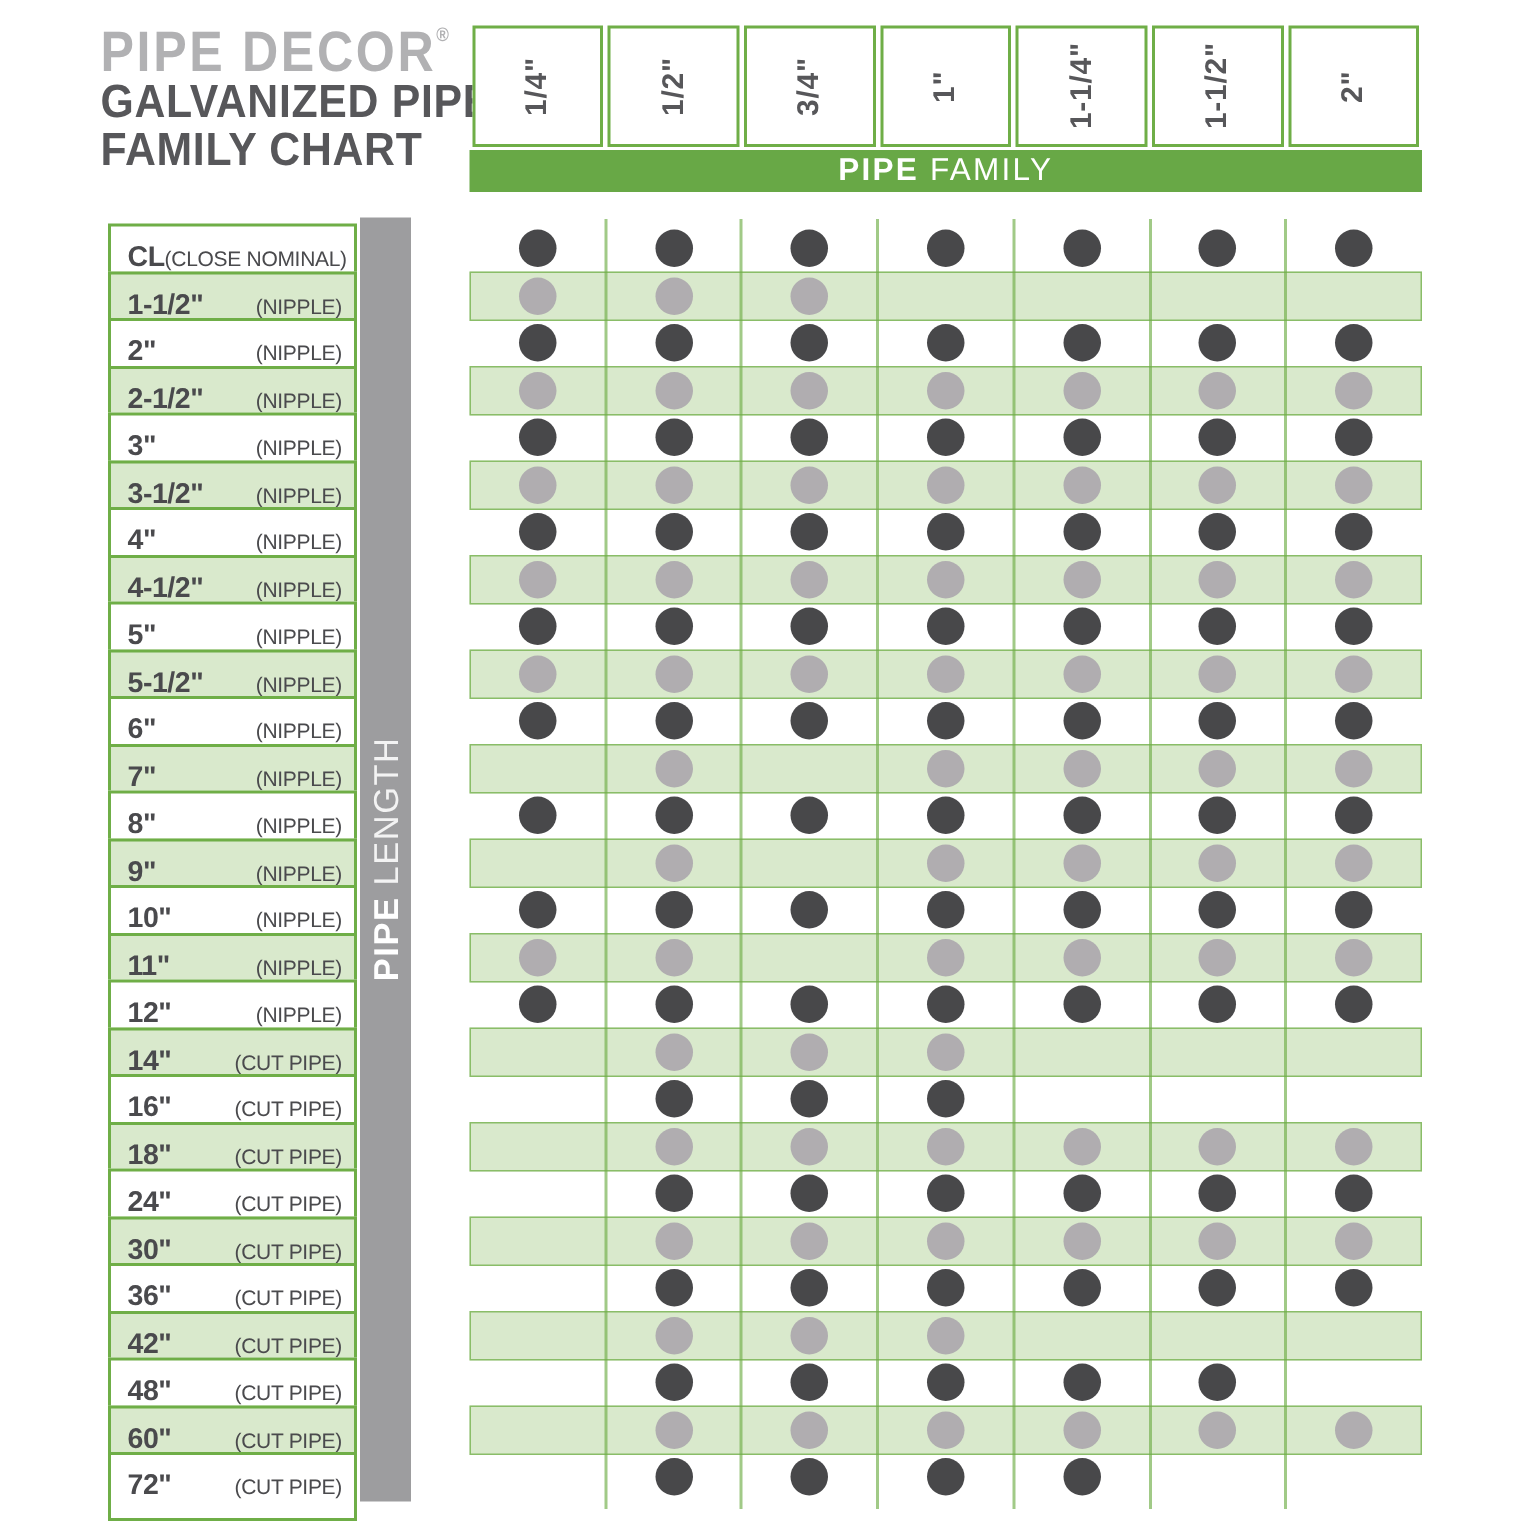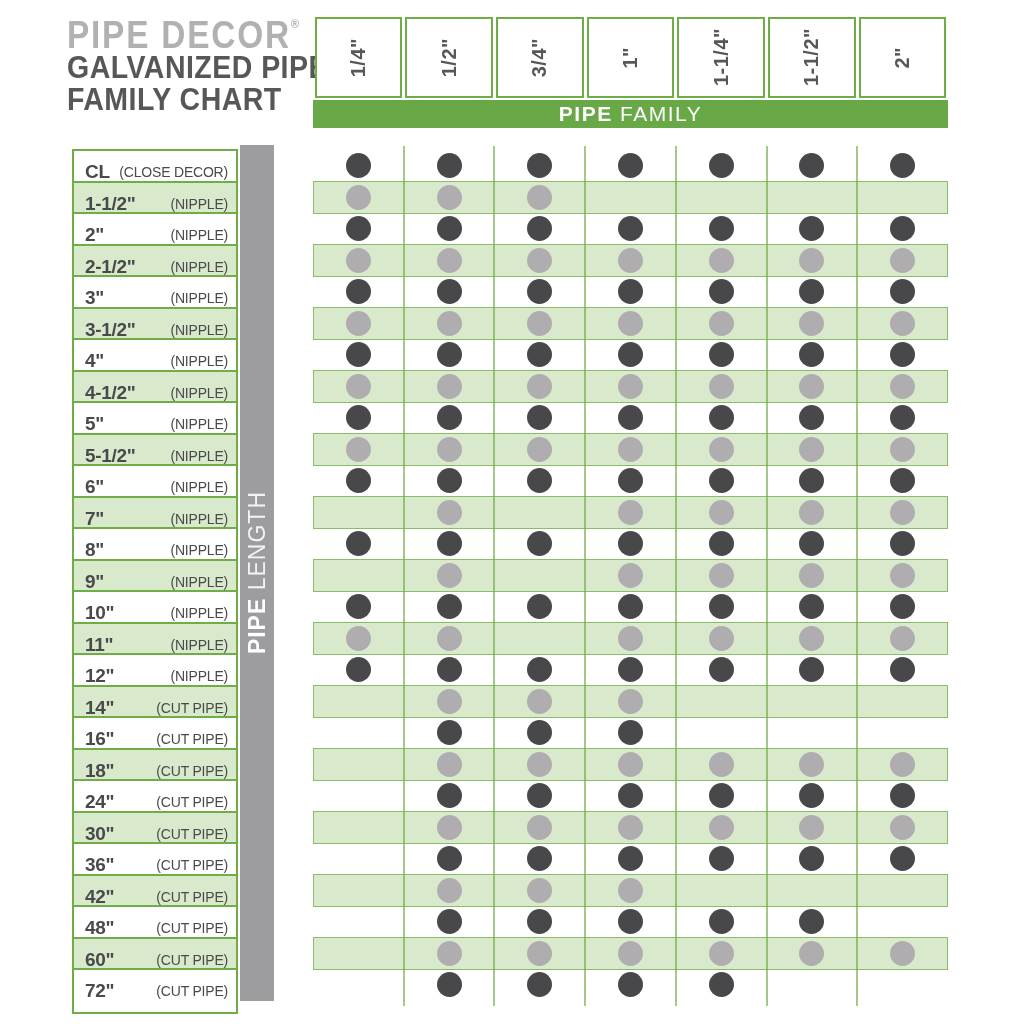--- a/index.html
+++ b/index.html
@@ -90,21 +90,21 @@
         <span>2"</span>
       </div>
     </div>
 
   <div class="nominal-bar"><b>PIPE</b><span> </span><span>FAMILY</span>
   </div>
 
   <div class="labels">
       <div class="lrow" style="top: 0px;">
         <span class="sz">CL</span>
-        <span class="kd">(CLOSE DECOR)</span>
+        <span class="kd">(CLOSE NOMINAL)</span>
       </div>
       <div class="lrow green" style="top: 31.5px;">
         <span class="sz">1-1/2"</span>
         <span class="kd">(NIPPLE)</span>
       </div>
       <div class="lrow" style="top: 63px;">
         <span class="sz">2"</span>
         <span class="kd">(NIPPLE)</span>
       </div>
       <div class="lrow green" style="top: 94.5px;">

